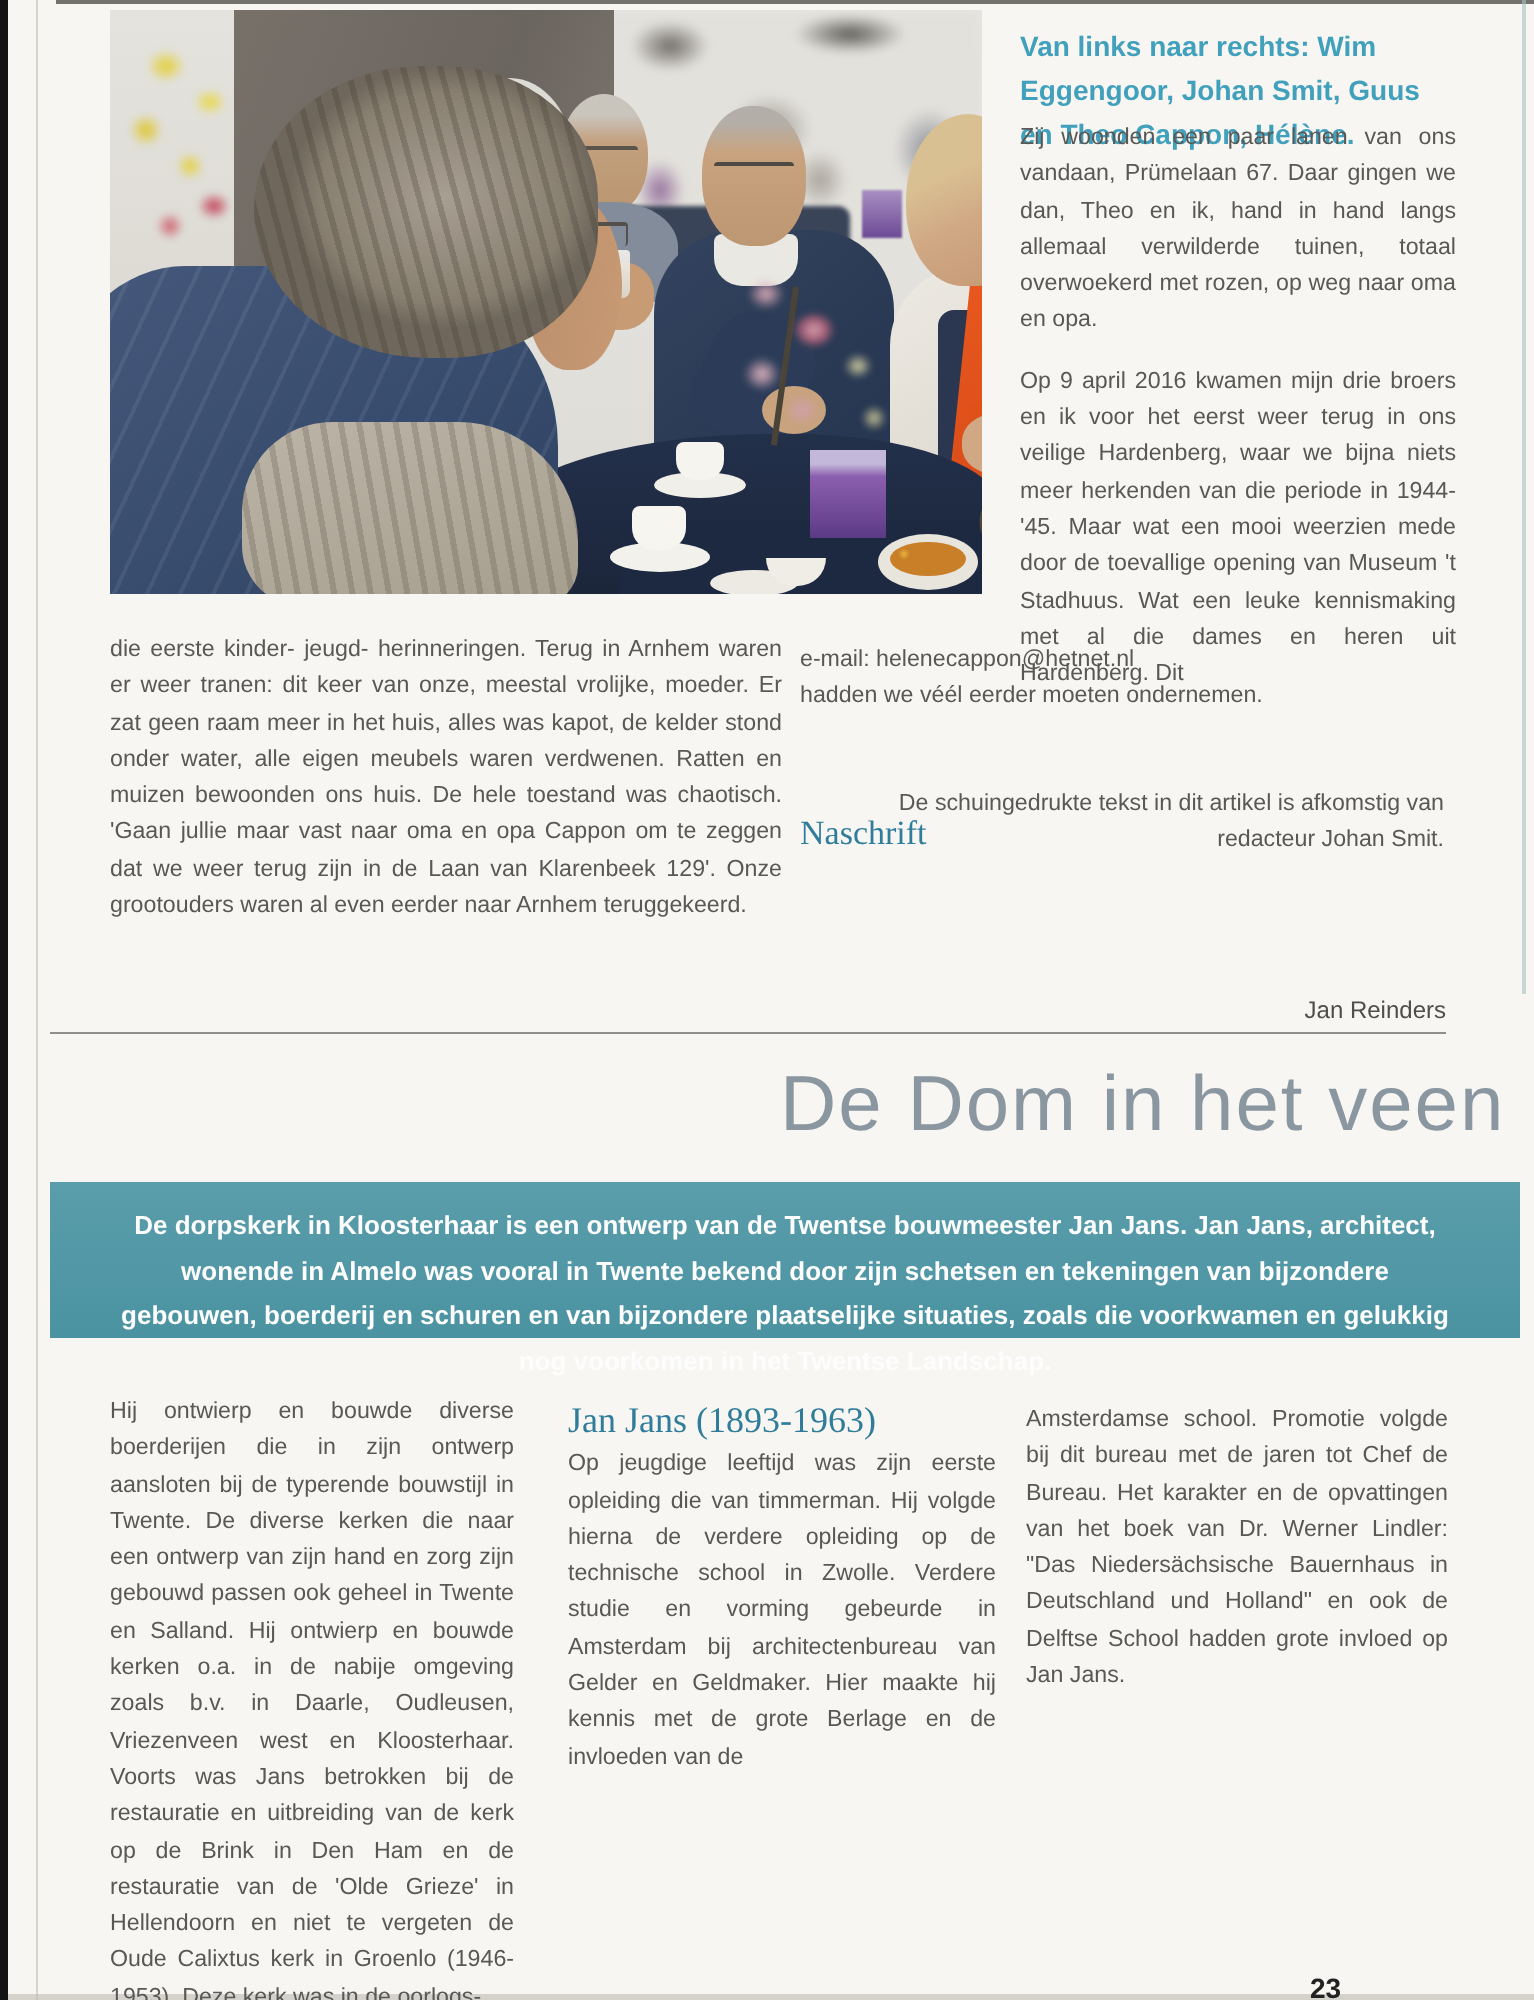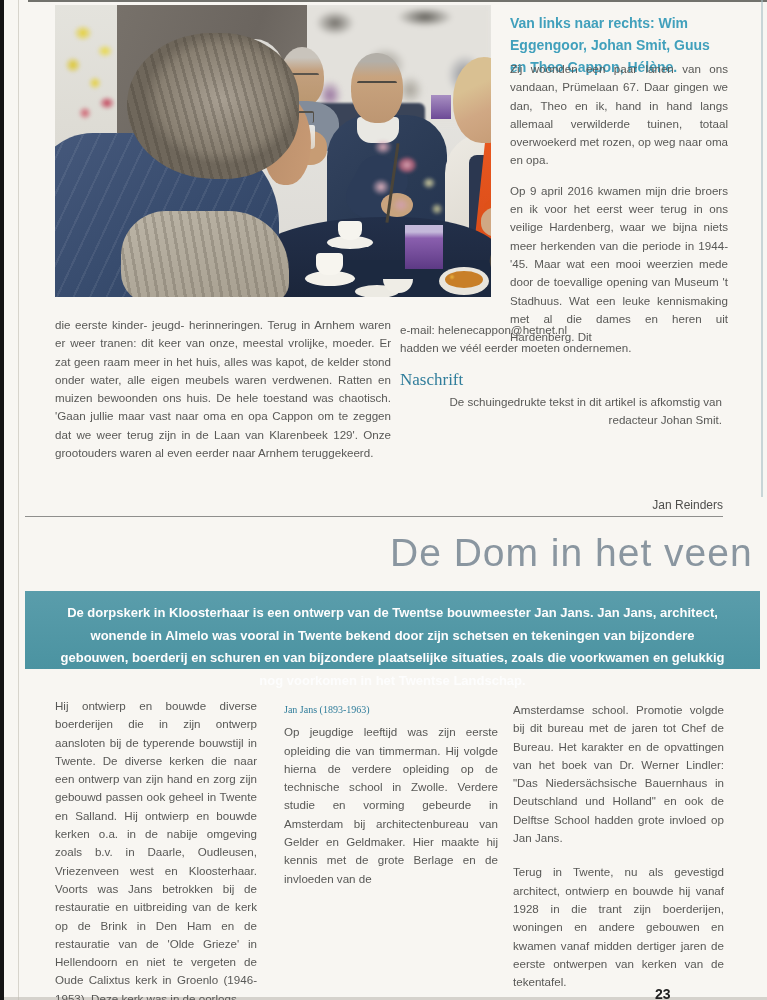--- a/index.html
+++ b/index.html
@@ -9,21 +9,21 @@
   
   .scan-left{left:0;top:0;width:4px;height:1000px;background:#141414;}
   .scan-crease{left:18px;top:0;width:1px;height:1000px;background:rgba(175,170,158,.45);}
   .scan-top{left:28px;top:0;width:739px;height:2px;background:rgba(70,69,64,.75);}
   .scan-right{left:761px;top:0;width:2px;height:497px;background:rgba(168,192,196,.6);}
   .scan-bottom{left:4px;top:997px;width:763px;height:3px;background:rgba(190,186,178,.6);}
   
   .body-txt{font-size:11.6px;line-height:18.3px;text-align:justify;color:#585856;}
   .body-txt p{margin:0 0 12px 0;}
   .caption{font-size:14px;line-height:22px;font-weight:bold;color:#41a0bc;}
-  .serif-head{font-family:"Liberation Serif",serif;color:#307d9b;}
+  .serif-head{font-family:"Liberation Serif",serif;color:#307d9b;margin-top:37px;}
   .author{font-size:12px;color:#4e4e4c;text-align:right;}
   .rule{height:1px;background:#8f8f8d;}
   .big-title{font-size:39px;letter-spacing:1px;color:#8a96a0;text-align:right;white-space:nowrap;}
   .banner{background:linear-gradient(#5a9dab,#4b93a1);color:#fdfdfd;font-size:13px;font-weight:bold;
           line-height:22.5px;text-align:center;padding:11px 30px 0 30px;box-sizing:border-box;}
   .pagenum{font-size:14px;font-weight:bold;color:#222;}
   
   .photo{left:55px;top:5px;width:436px;height:292px;background:#d9d7d2;overflow:hidden;}
   .ph{position:absolute;}
   .blur1{filter:blur(1.5px);}
@@ -158,24 +158,23 @@
   <div class="abs author" style="left:25px;top:498px;width:698px;">Jan Reinders</div>
   <div class="abs rule" style="left:25px;top:516px;width:698px;"></div>
 
   <div class="abs big-title" style="left:390px;top:531px;width:338px;">De Dom in het veen</div>
 
   <div class="abs banner" style="left:25px;top:591px;width:735px;height:78px;">De dorpskerk in Kloosterhaar is een ontwerp van de Twentse bouwmeester Jan Jans. Jan Jans, architect, wonende in Almelo was vooral in Twente bekend door zijn schetsen en tekeningen van bijzondere gebouwen, boerderij en schuren en van bijzondere plaatselijke situaties, zoals die voorkwamen en gelukkig nog voorkomen in het Twentse Landschap.</div>
 
   <div class="abs body-txt" style="left:55px;top:697px;width:202px;">Hij ontwierp en bouwde diverse boerderijen die in zijn ontwerp aansloten bij de typerende bouwstijl in Twente. De diverse kerken die naar een ontwerp van zijn hand en zorg zijn gebouwd passen ook geheel in Twente en Salland. Hij ontwierp en bouwde kerken o.a. in de nabije omgeving zoals b.v. in Daarle, Oudleusen, Vriezenveen west en Kloosterhaar. Voorts was Jans betrokken bij de restauratie en uitbreiding van de kerk op de Brink in Den Ham en de restauratie van de 'Olde Grieze' in Hellendoorn en niet te vergeten de Oude Calixtus kerk in Groenlo (1946-1953). Deze kerk was in de oorlogs-</div>
 
   <div class="abs body-txt" style="left:284px;top:697px;width:214px;">
-    <div class="serif-head" style="font-size:10px;margin:4px 0 4px 0;text-align:left;">Jan Jans (1893-1963)</div>
+    <div class="serif-head" style="font-size:18px;margin:4px 0 4px 0;text-align:left;">Jan Jans (1893-1963)</div>
     <p>Op jeugdige leeftijd was zijn eerste opleiding die van timmerman. Hij volgde hierna de verdere opleiding op de technische school in Zwolle. Verdere studie en vorming gebeurde in Amsterdam bij architectenbureau van Gelder en Geldmaker. Hier maakte hij kennis met de grote Berlage en de invloeden van de</p>
   </div>
 
   <div class="abs body-txt" style="left:513px;top:701px;width:211px;">
     <p style="margin-bottom:16px;">Amsterdamse school. Promotie volgde bij dit bureau met de jaren tot Chef de Bureau. Het karakter en de opvattingen van het boek van Dr. Werner Lindler: "Das Niedersächsische Bauernhaus in Deutschland und Holland" en ook de Delftse School hadden grote invloed op Jan Jans.</p>
-    <p>Terug in Twente, nu als gevestigd architect, ontwierp en bouwde hij vanaf 1928 in die trant zijn boerderijen, woningen en andere gebouwen en kwamen vanaf midden dertiger jaren de eerste ontwerpen van kerken van de tekentafel.</p>
   </div>
 
   <div class="abs pagenum" style="left:655px;top:986px;">23</div>
 
 </div>
 
 </body></html>

